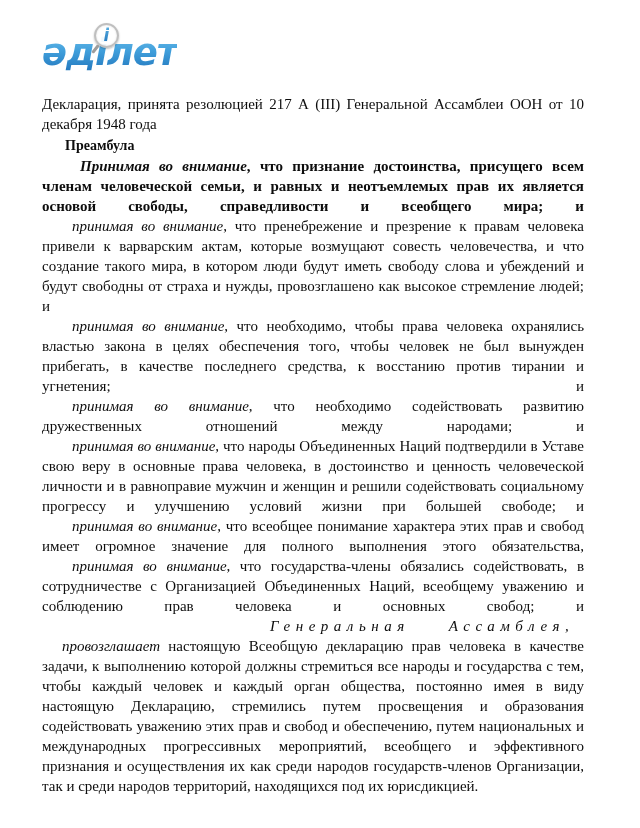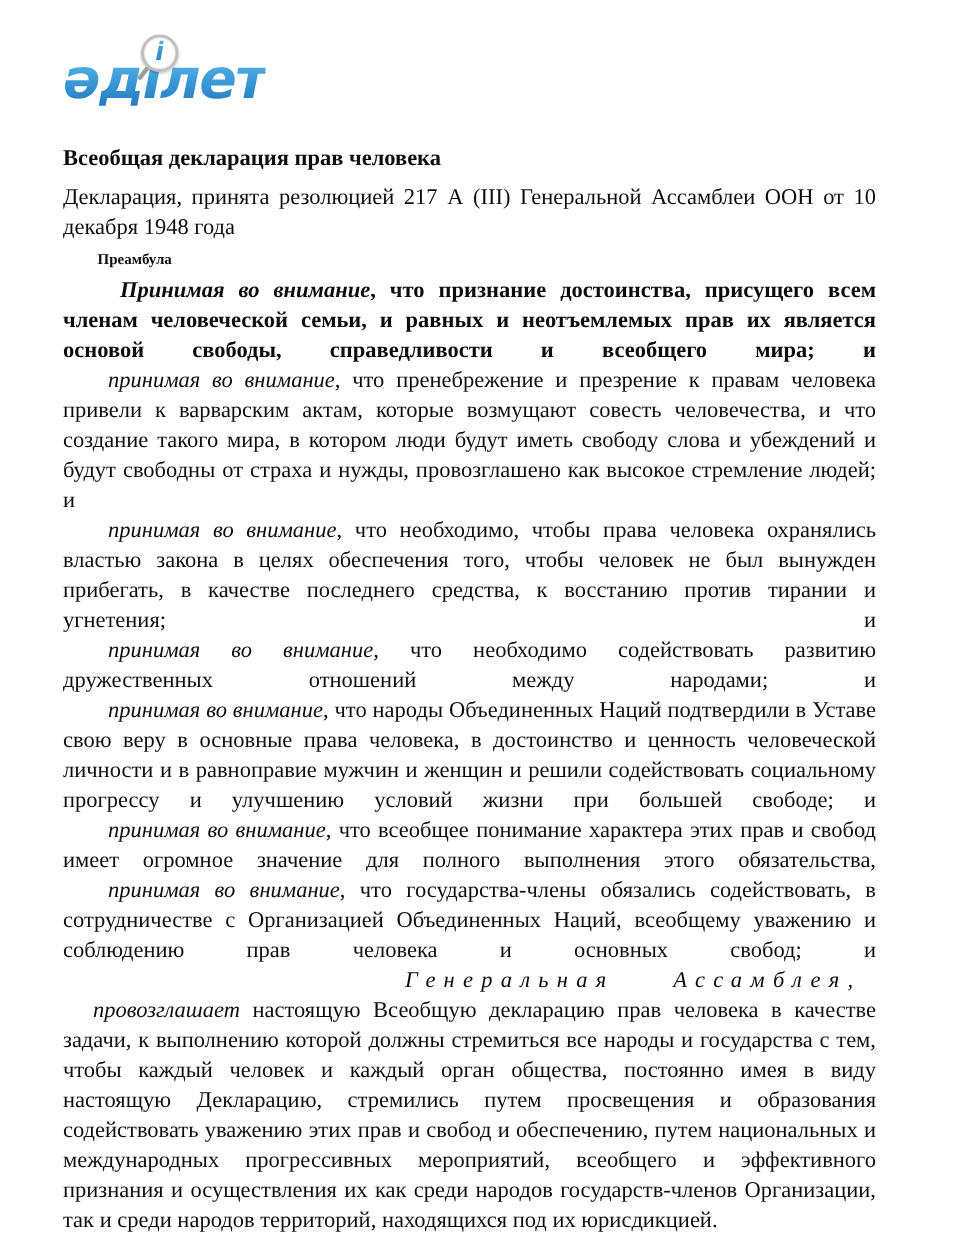--- a/index.html
+++ b/index.html
@@ -84,21 +84,21 @@
     margin: 14px 0 0 0;
   }
   .subtitle {
     margin: 6px 0 0 0;
     font-size: 15px;
     line-height: 20px;
     text-align: justify;
   }
   .preamble-heading {
     margin: 2px 0 0 0;
-    font-size: 10px;
+    font-size: 14px;
     line-height: 20px;
     font-weight: bold;
     text-indent: 23px;
   }
   .para {
     margin: 0;
     font-size: 15px;
     line-height: 20px;
     text-align: justify;
     text-indent: 30px;
@@ -131,21 +131,20 @@
 <div class="page">
 
   <div class="logo">
     <span class="logo-text"><span>әд</span><span>і</span><span>лет</span></span>
     <span class="magnifier">
       <span class="mag-letter">і</span>
       <span class="mag-handle"></span>
     </span>
   </div>
 
-  <h1 class="doc-title">Всеобщая декларация прав человека</h1>
 
   <p class="subtitle">Декларация, принята резолюцией 217 А (III) Генеральной Ассамблеи ООН от 10 декабря 1948 года</p>
 
   <p class="preamble-heading">Преамбула</p>
 
   <div id="paragraphs">
       <p class="para jlast first-lead"><i>Принимая во внимание</i><span>, что признание достоинства, присущего всем членам человеческой семьи, и равных и неотъемлемых прав их является основой свободы, справедливости и всеобщего мира; и</span></p>
       <p class="para jlast"><i>принимая во внимание</i><span>, что пренебрежение и презрение к правам человека привели к варварским актам, которые возмущают совесть человечества, и что создание такого мира, в котором люди будут иметь свободу слова и убеждений и будут свободны от страха и нужды, провозглашено как высокое стремление людей; и</span></p>
       <p class="para jlast"><i>принимая во внимание</i><span>, что необходимо, чтобы права человека охранялись властью закона в целях обеспечения того, чтобы человек не был вынужден прибегать, в качестве последнего средства, к восстанию против тирании и угнетения; и</span></p>
       <p class="para jlast"><i>принимая во внимание</i><span>, что необходимо содействовать развитию дружественных отношений между народами; и</span></p>

